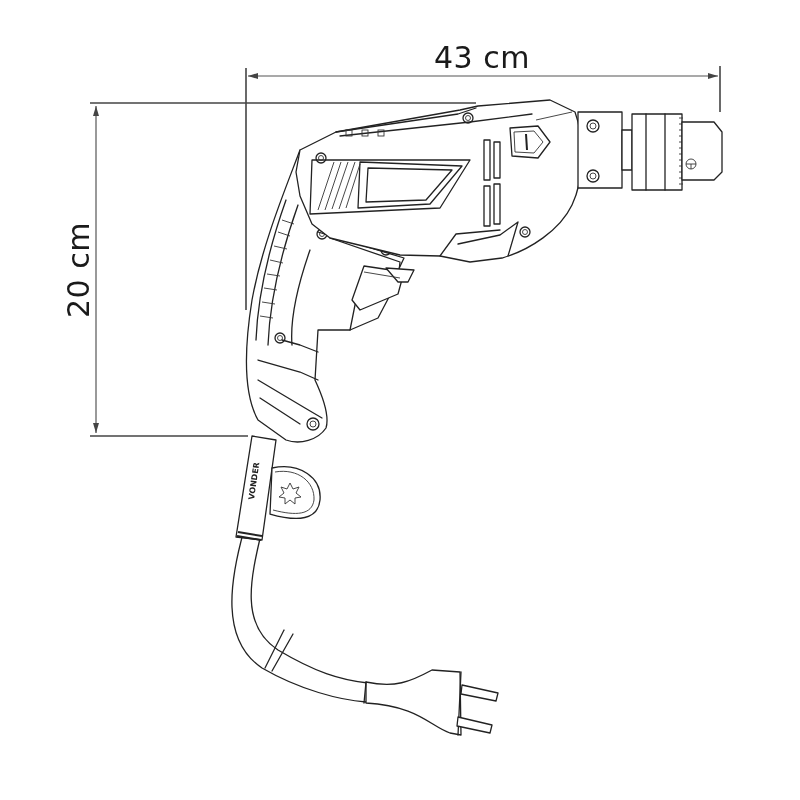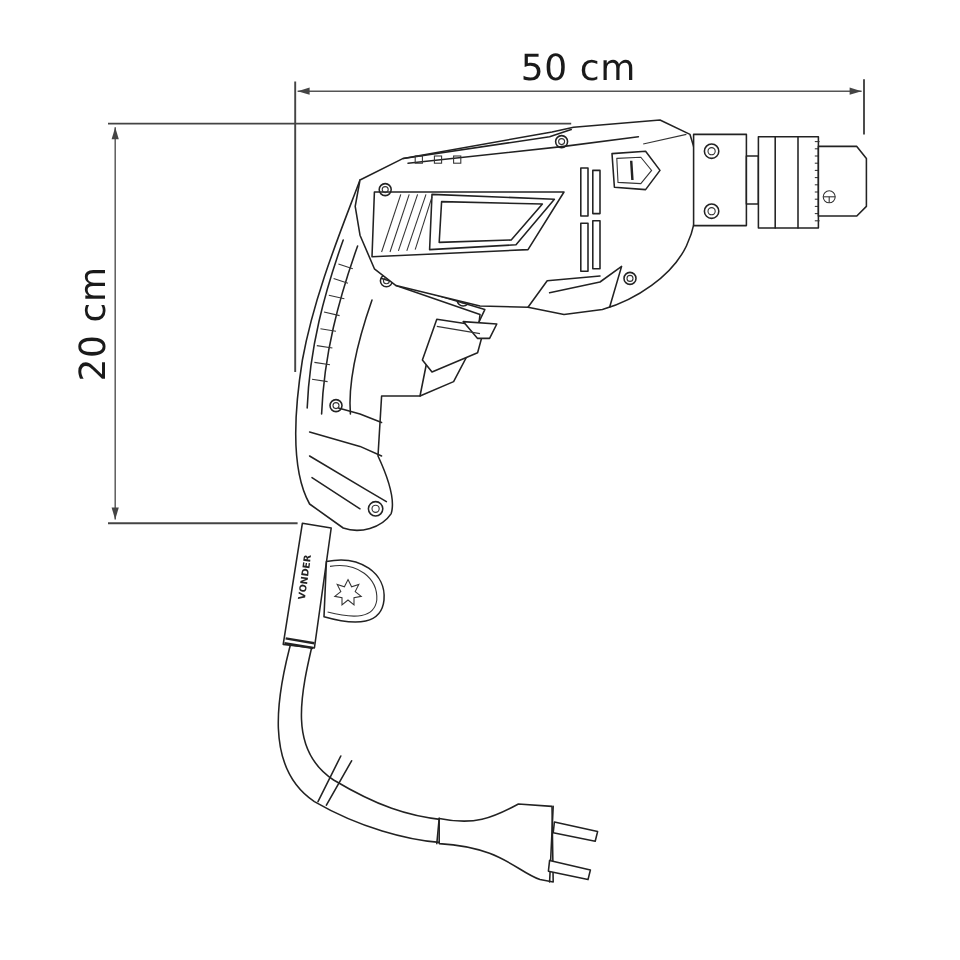--- a/index.html
+++ b/index.html
@@ -188,15 +188,15 @@
       </g>
       <path class="fill-w" d="M682,122 L714,122 L722,132 L722,172 L714,180 L682,180 Z"></path>
       <g>
         <circle class="ln-thin" cx="691" cy="164" r="5"></circle>
         <line class="ln-thin" x1="686" y1="164" x2="696" y2="164"></line>
         <line class="ln-thin" x1="691" y1="164" x2="691" y2="169"></line>
       </g>
     </g>
   </svg>
 
-  <div class="dim-label dim-width">50 cm</div>
+  <div class="dim-label dim-width">43 cm</div>
   <div class="dim-label dim-height">20 cm</div>
 </div>
 
 </body></html>

